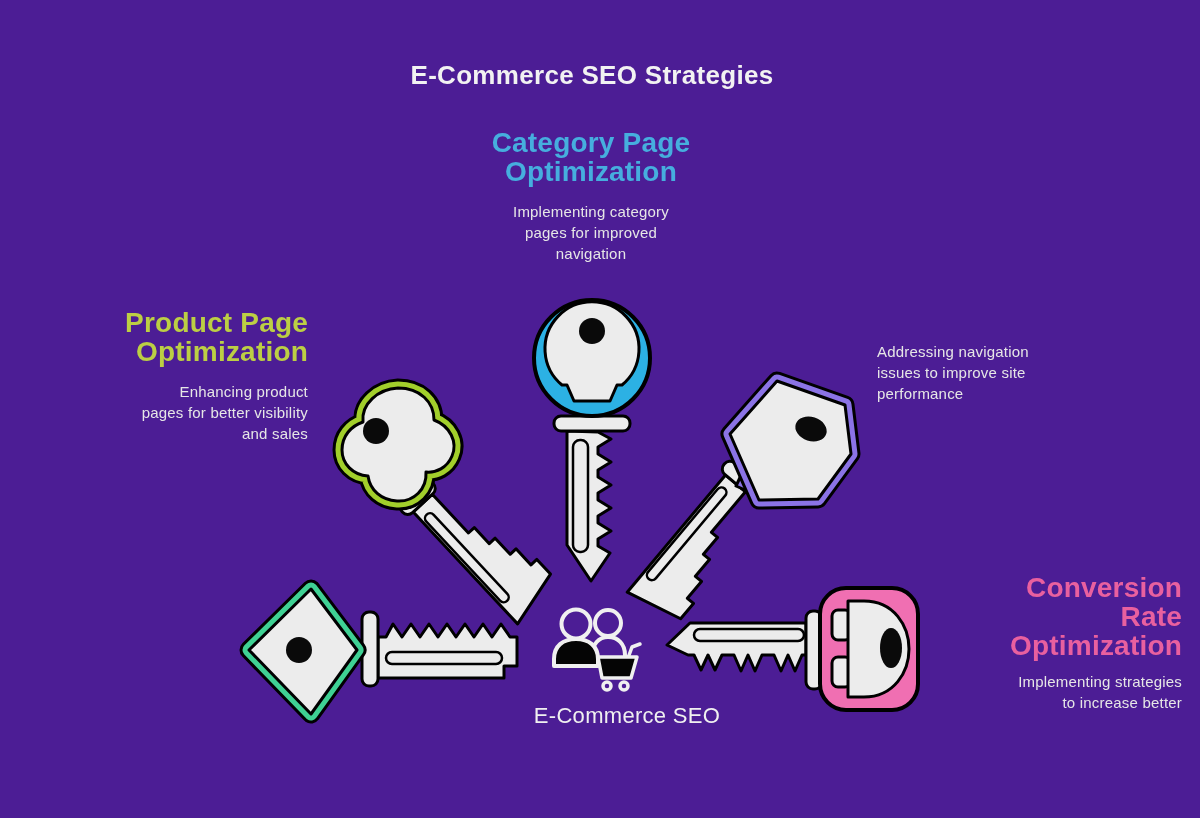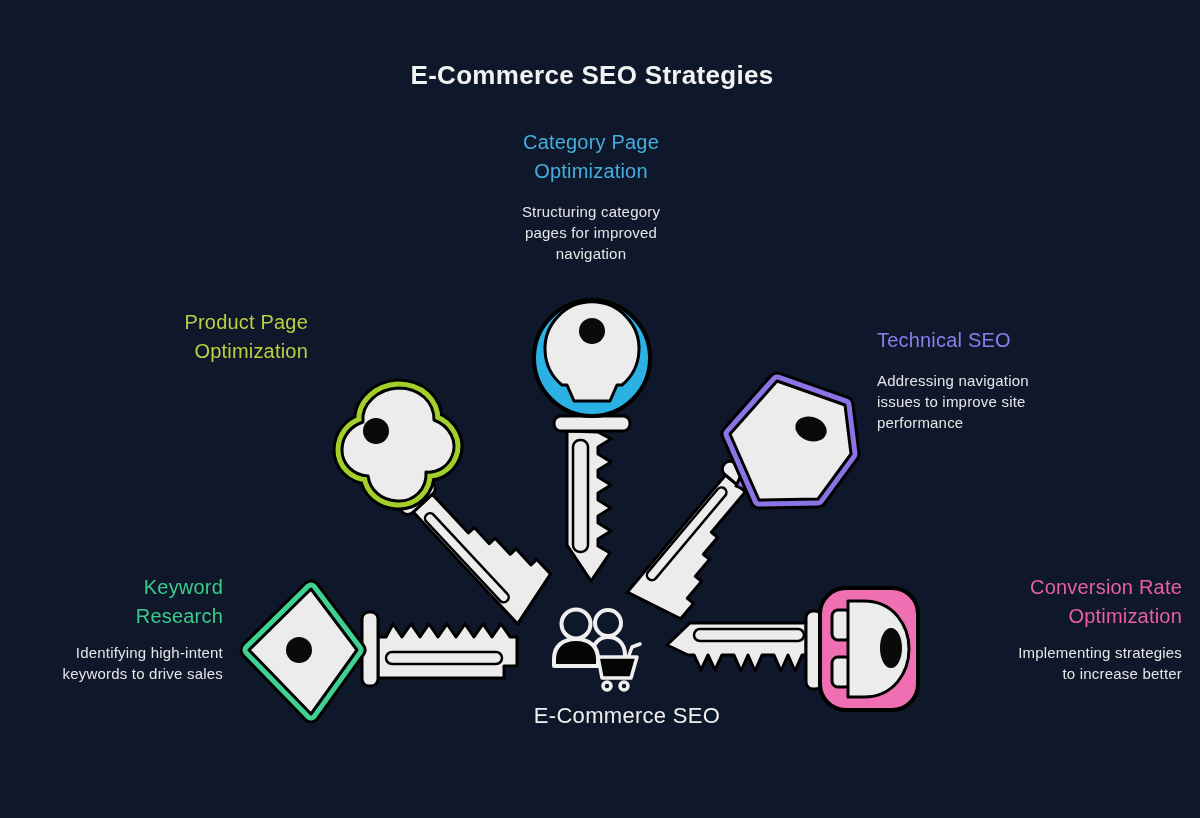--- a/index.html
+++ b/index.html
@@ -1,29 +1,29 @@
 <!DOCTYPE html>
 <html><head>
 <meta charset="utf-8">
 <style>
   html,body{margin:0;padding:0;background:#050505;}
   .canvas{
     position:relative;width:1200px;height:818px;overflow:hidden;
-    background:#0f172a;
+    background:#4c1d95;
     font-family:"Liberation Sans","DejaVu Sans",sans-serif;
   }
   .keys-svg{position:absolute;left:0;top:0;}
   .txt{position:absolute;white-space:pre-line;}
   .page-title{
     left:0;top:60px;width:1184px;text-align:center;
     font-size:26px;font-weight:700;color:#f2f2f2;letter-spacing:.3px;
   }
   .block{position:absolute;}
   .block .heading{
-    font-size:20px;font-weight:400;line-height:29px;white-space:pre-line;
+    font-size:28px;font-weight:700;line-height:29px;white-space:pre-line;
     letter-spacing:.2px;
   }
   .block .descr{
     margin-top:15px;font-size:15px;font-weight:400;line-height:21px;
     color:#e6e6e6;white-space:pre-line;letter-spacing:.2px;
   }
   .b-category{left:441px;top:128px;width:300px;text-align:center;}
   .b-product{left:38px;top:308px;width:270px;text-align:right;}
   .b-technical{left:877px;top:326px;width:210px;text-align:left;}
   .b-keyword{left:23px;top:573px;width:200px;text-align:right;}
@@ -107,43 +107,39 @@
       <circle cx="607" cy="686" r="4" stroke-width="3.5"></circle>
       <circle cx="624" cy="686" r="4" stroke-width="3.5"></circle>
     </g>
   </svg>
 
   <div class="txt page-title">E-Commerce SEO Strategies</div>
 
   <div class="block b-category">
     <div class="heading" style="color: rgb(70, 174, 222);">Category Page
 Optimization</div>
-    <div class="descr">Structuring category
+    <div class="descr">Implementing category
 pages for improved
 navigation</div>
   </div>
 
   <div class="block b-product">
     <div class="heading" style="color: rgb(188, 207, 68);">Product Page
 Optimization</div>
+    <div class="descr">Enhancing product
+pages for better visibility
+and sales</div>
   </div>
 
   <div class="block b-technical">
-    <div class="heading" style="color: rgb(141, 125, 234);">Technical SEO</div>
     <div class="descr">Addressing navigation
 issues to improve site
 performance</div>
   </div>
 
-  <div class="block b-keyword">
-    <div class="heading" style="color: rgb(59, 204, 140);">Keyword
-Research</div>
-    <div class="descr">Identifying high-intent
-keywords to drive sales</div>
-  </div>
 
   <div class="block b-conversion">
     <div class="heading" style="color: rgb(233, 96, 159);">Conversion Rate
 Optimization</div>
     <div class="descr">Implementing strategies
 to increase better</div>
   </div>
 
   <div class="txt center-label">E-Commerce SEO</div>
 </div>

